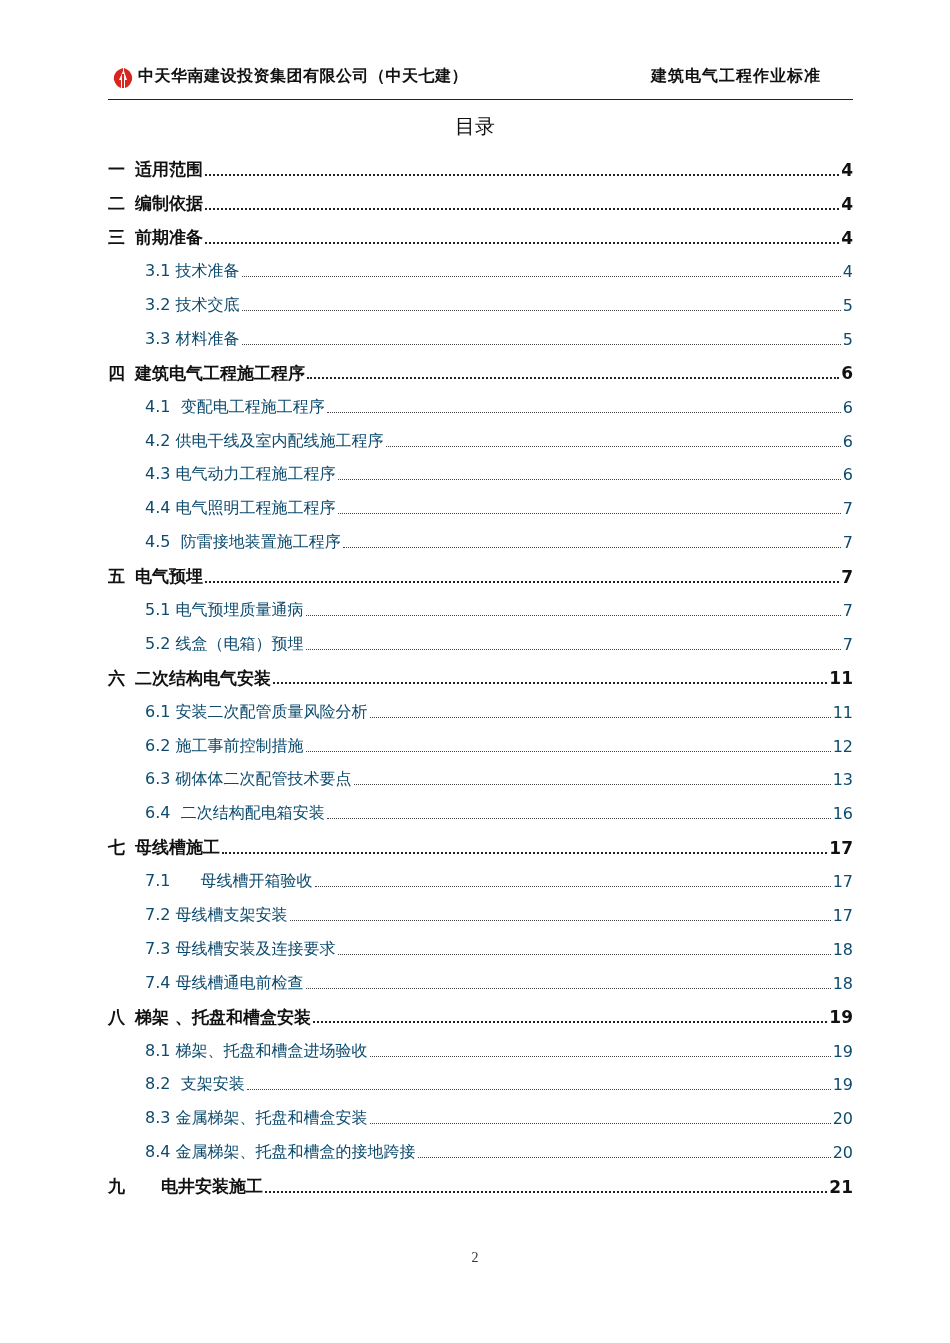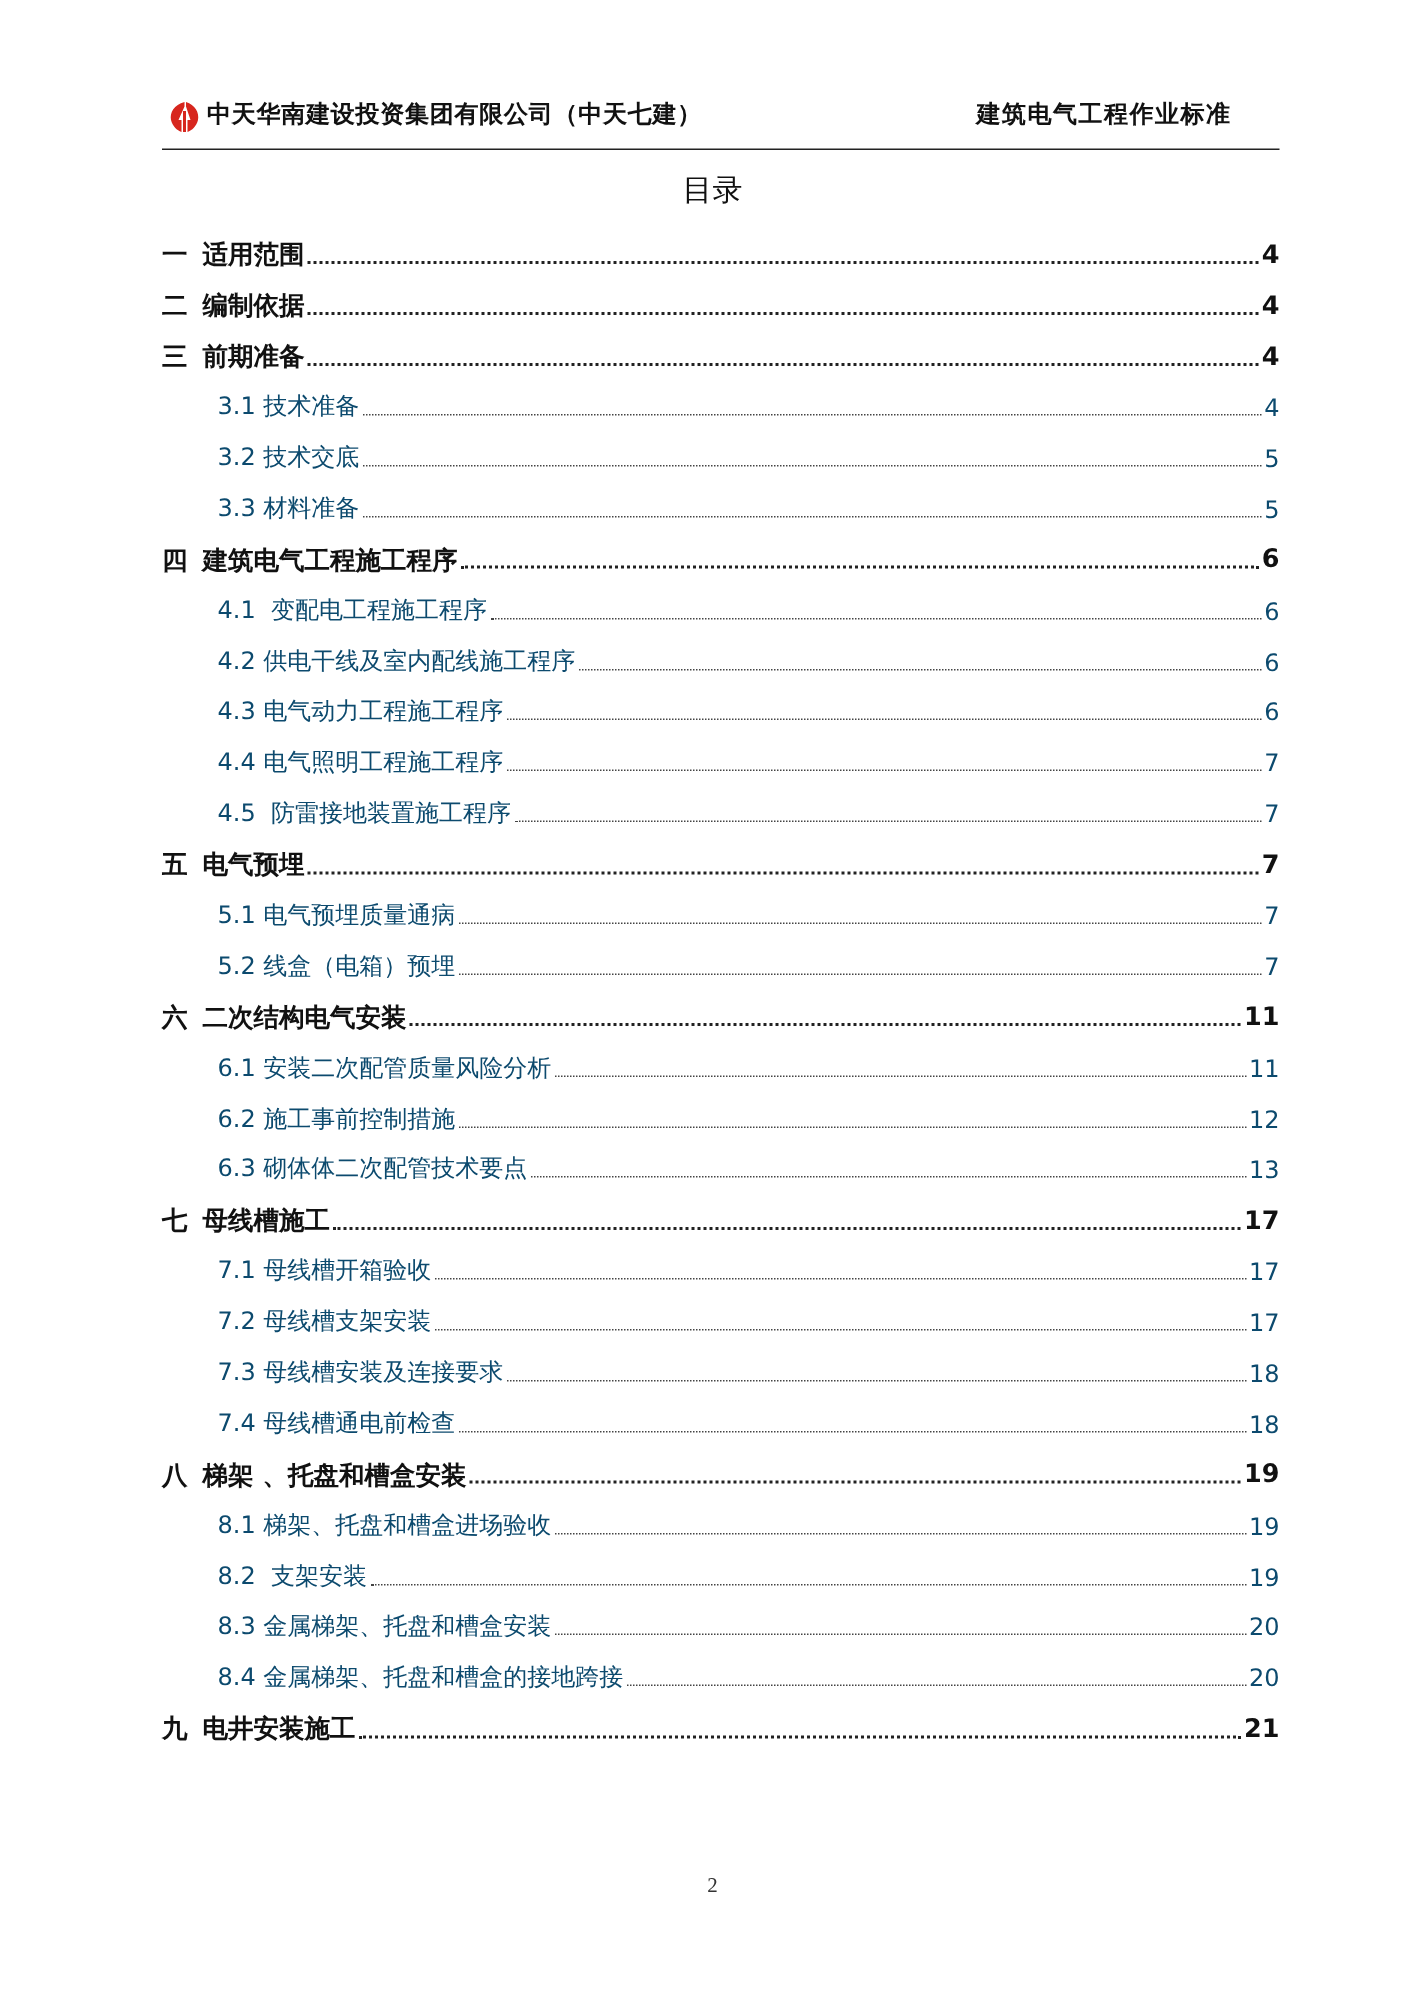--- a/index.html
+++ b/index.html
@@ -136,27 +136,32 @@
       <div class="entry lvl2">
         <span class="label"><span class="num">6.2</span> <span class="text" style="white-space: pre;">施工事前控制措施</span></span>
         <span class="leader"></span>
         <span class="page-num">12</span>
       </div>
       <div class="entry lvl2">
         <span class="label"><span class="num">6.3</span> <span class="text" style="white-space: pre;">砌体体二次配管技术要点</span></span>
         <span class="leader"></span>
         <span class="page-num">13</span>
       </div>
+      <div class="entry lvl2">
+        <span class="label"><span class="num">6.4</span> <span class="text" style="white-space: pre;"> 二次结构配电箱安装</span></span>
+        <span class="leader"></span>
+        <span class="page-num">16</span>
+      </div>
       <div class="entry lvl1">
         <span class="label"><span class="num">七</span><span class="text" style="white-space: pre;">母线槽施工</span></span>
         <span class="leader"></span>
         <span class="page-num">17</span>
       </div>
       <div class="entry lvl2">
-        <span class="label"><span class="num">7.1</span> <span class="text" style="white-space: pre;">母线槽开箱验收</span></span>
+        <span class="label"><span class="num">7.1</span> <span class="text" style="white-space: pre; margin-left: 25px;">母线槽开箱验收</span></span>
         <span class="leader"></span>
         <span class="page-num">17</span>
       </div>
       <div class="entry lvl2">
         <span class="label"><span class="num">7.2</span> <span class="text" style="white-space: pre;">母线槽支架安装</span></span>
         <span class="leader"></span>
         <span class="page-num">17</span>
       </div>
       <div class="entry lvl2">
         <span class="label"><span class="num">7.3</span> <span class="text" style="white-space: pre;">母线槽安装及连接要求</span></span>
@@ -187,20 +192,20 @@
         <span class="label"><span class="num">8.3</span> <span class="text" style="white-space: pre;">金属梯架、托盘和槽盒安装</span></span>
         <span class="leader"></span>
         <span class="page-num">20</span>
       </div>
       <div class="entry lvl2">
         <span class="label"><span class="num">8.4</span> <span class="text" style="white-space: pre;">金属梯架、托盘和槽盒的接地跨接</span></span>
         <span class="leader"></span>
         <span class="page-num">20</span>
       </div>
       <div class="entry lvl1">
-        <span class="label"><span class="num">九</span><span class="text" style="white-space: pre;">电井安装施工</span></span>
+        <span class="label"><span class="num">九</span><span class="text" style="white-space: pre; margin-left: 26px;">电井安装施工</span></span>
         <span class="leader"></span>
         <span class="page-num">21</span>
       </div>
     </div>
 
   <div class="footer-page">2</div>
 </div>
 
 </body></html>

